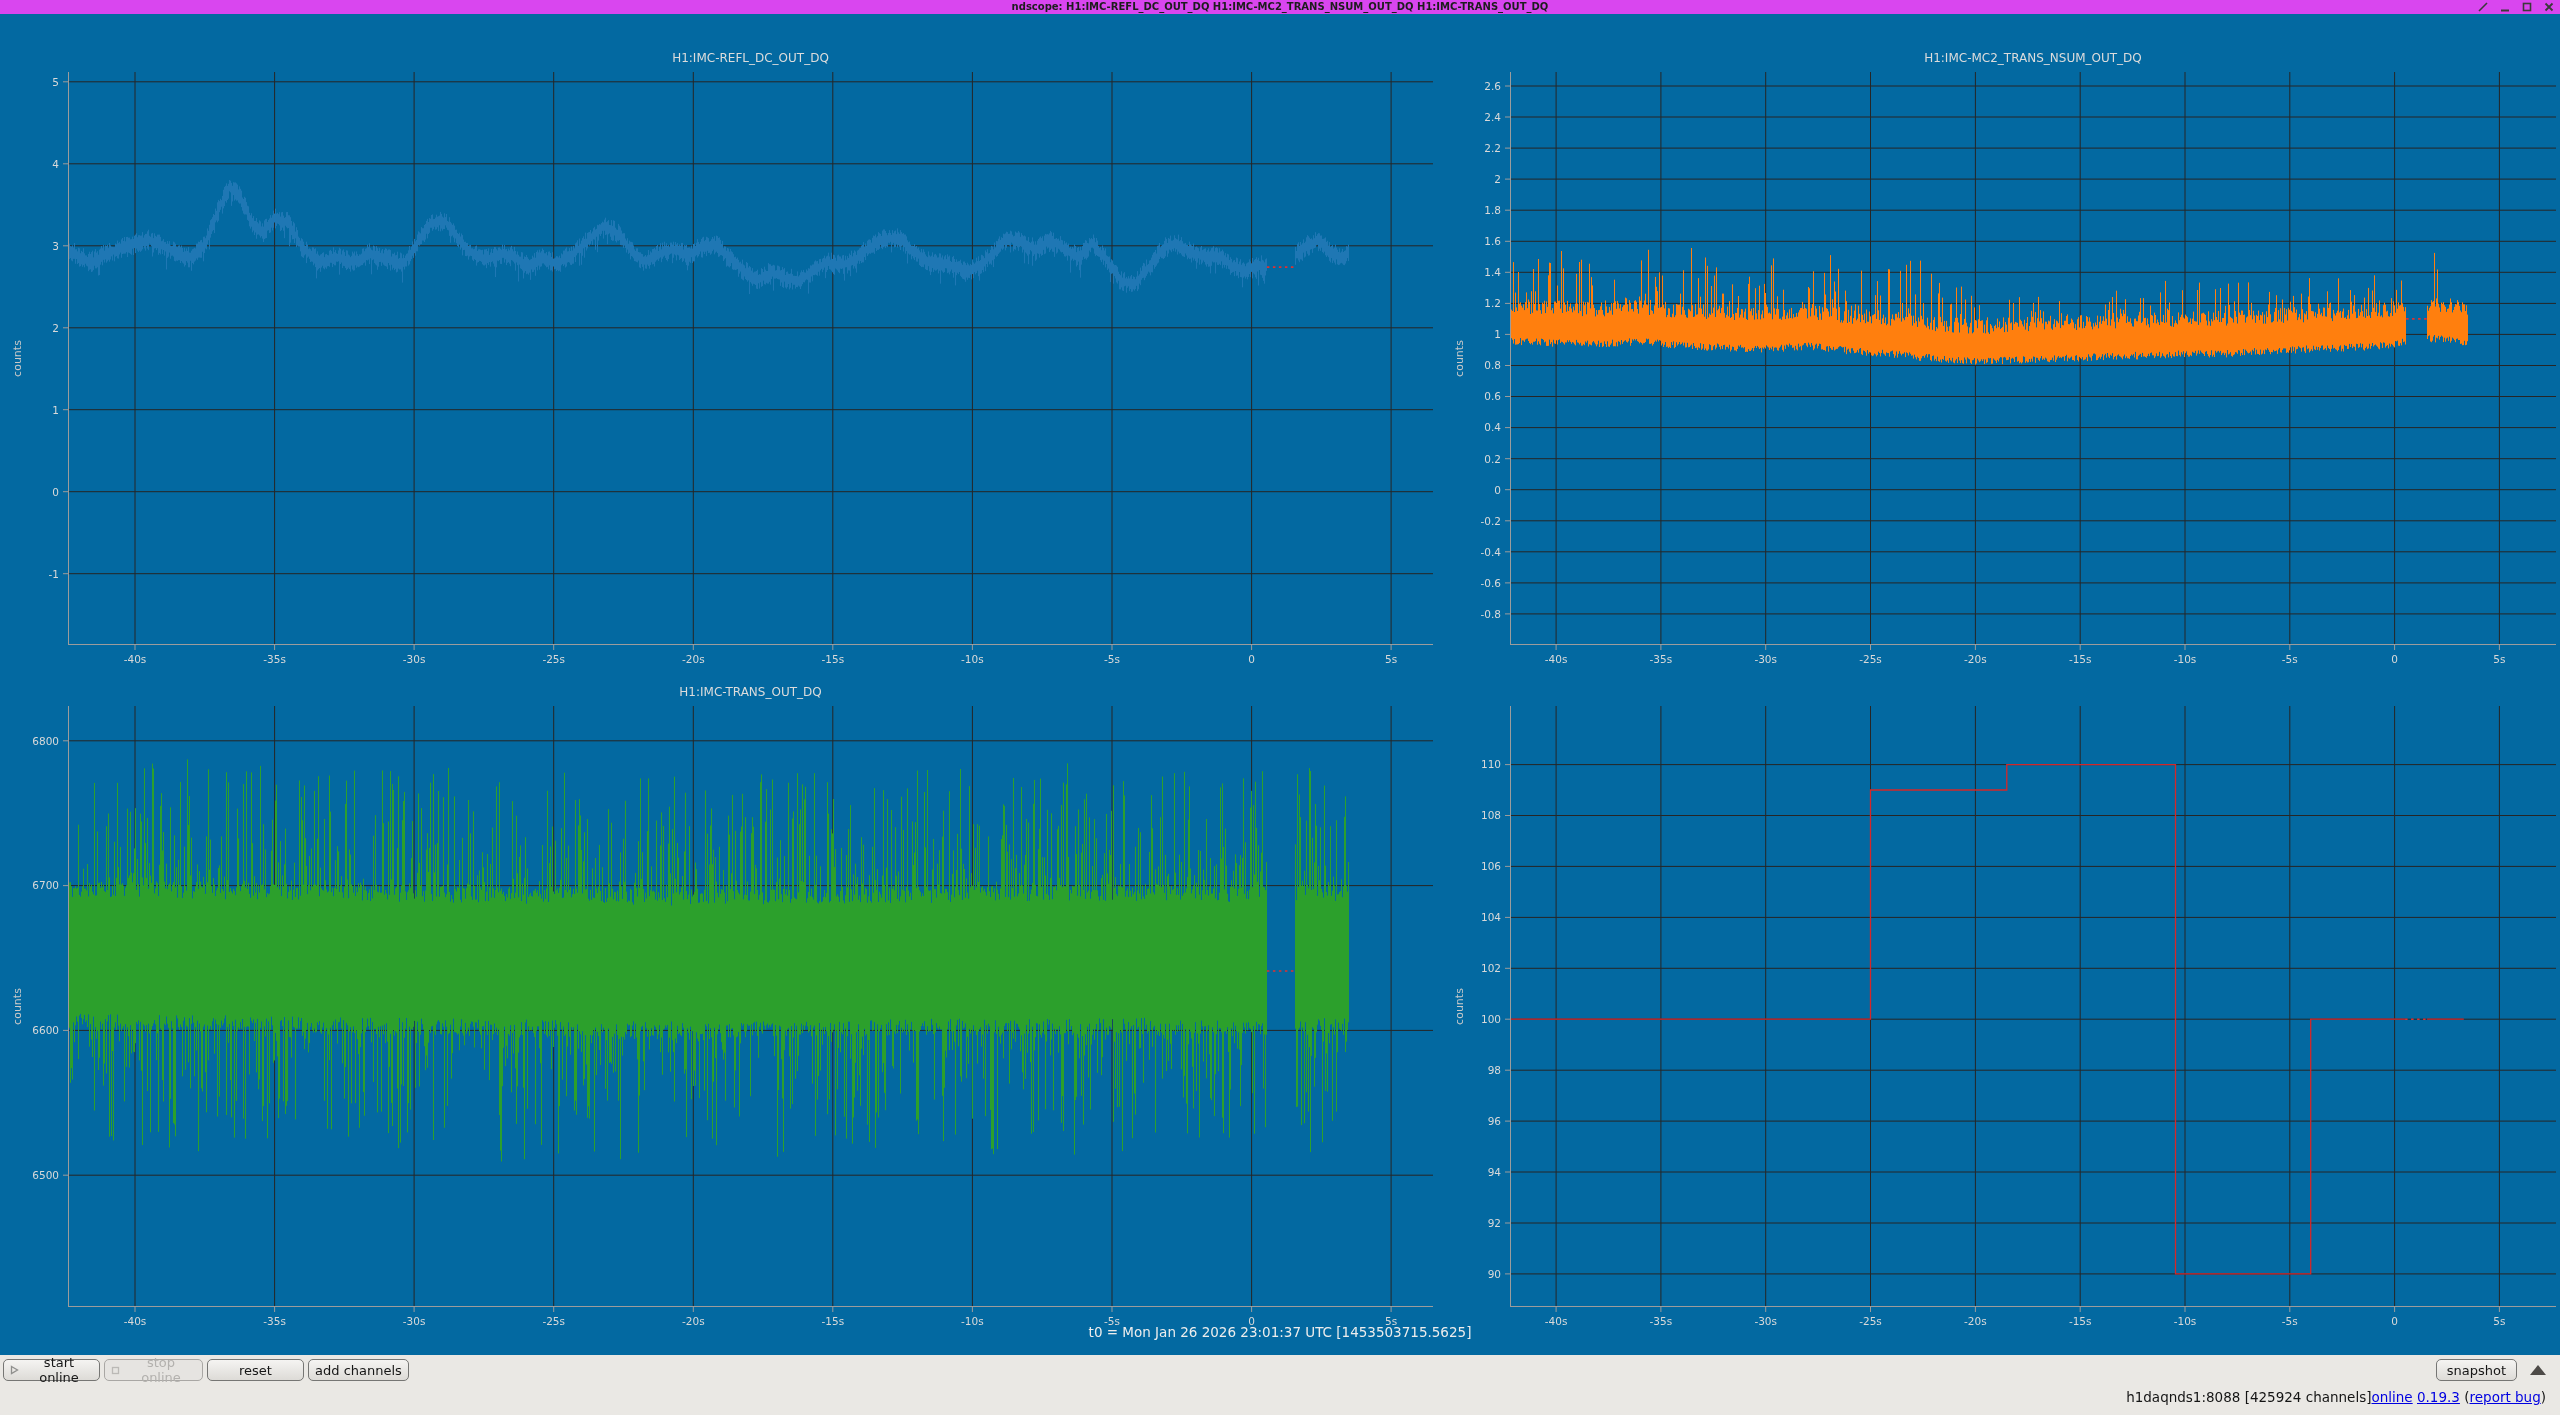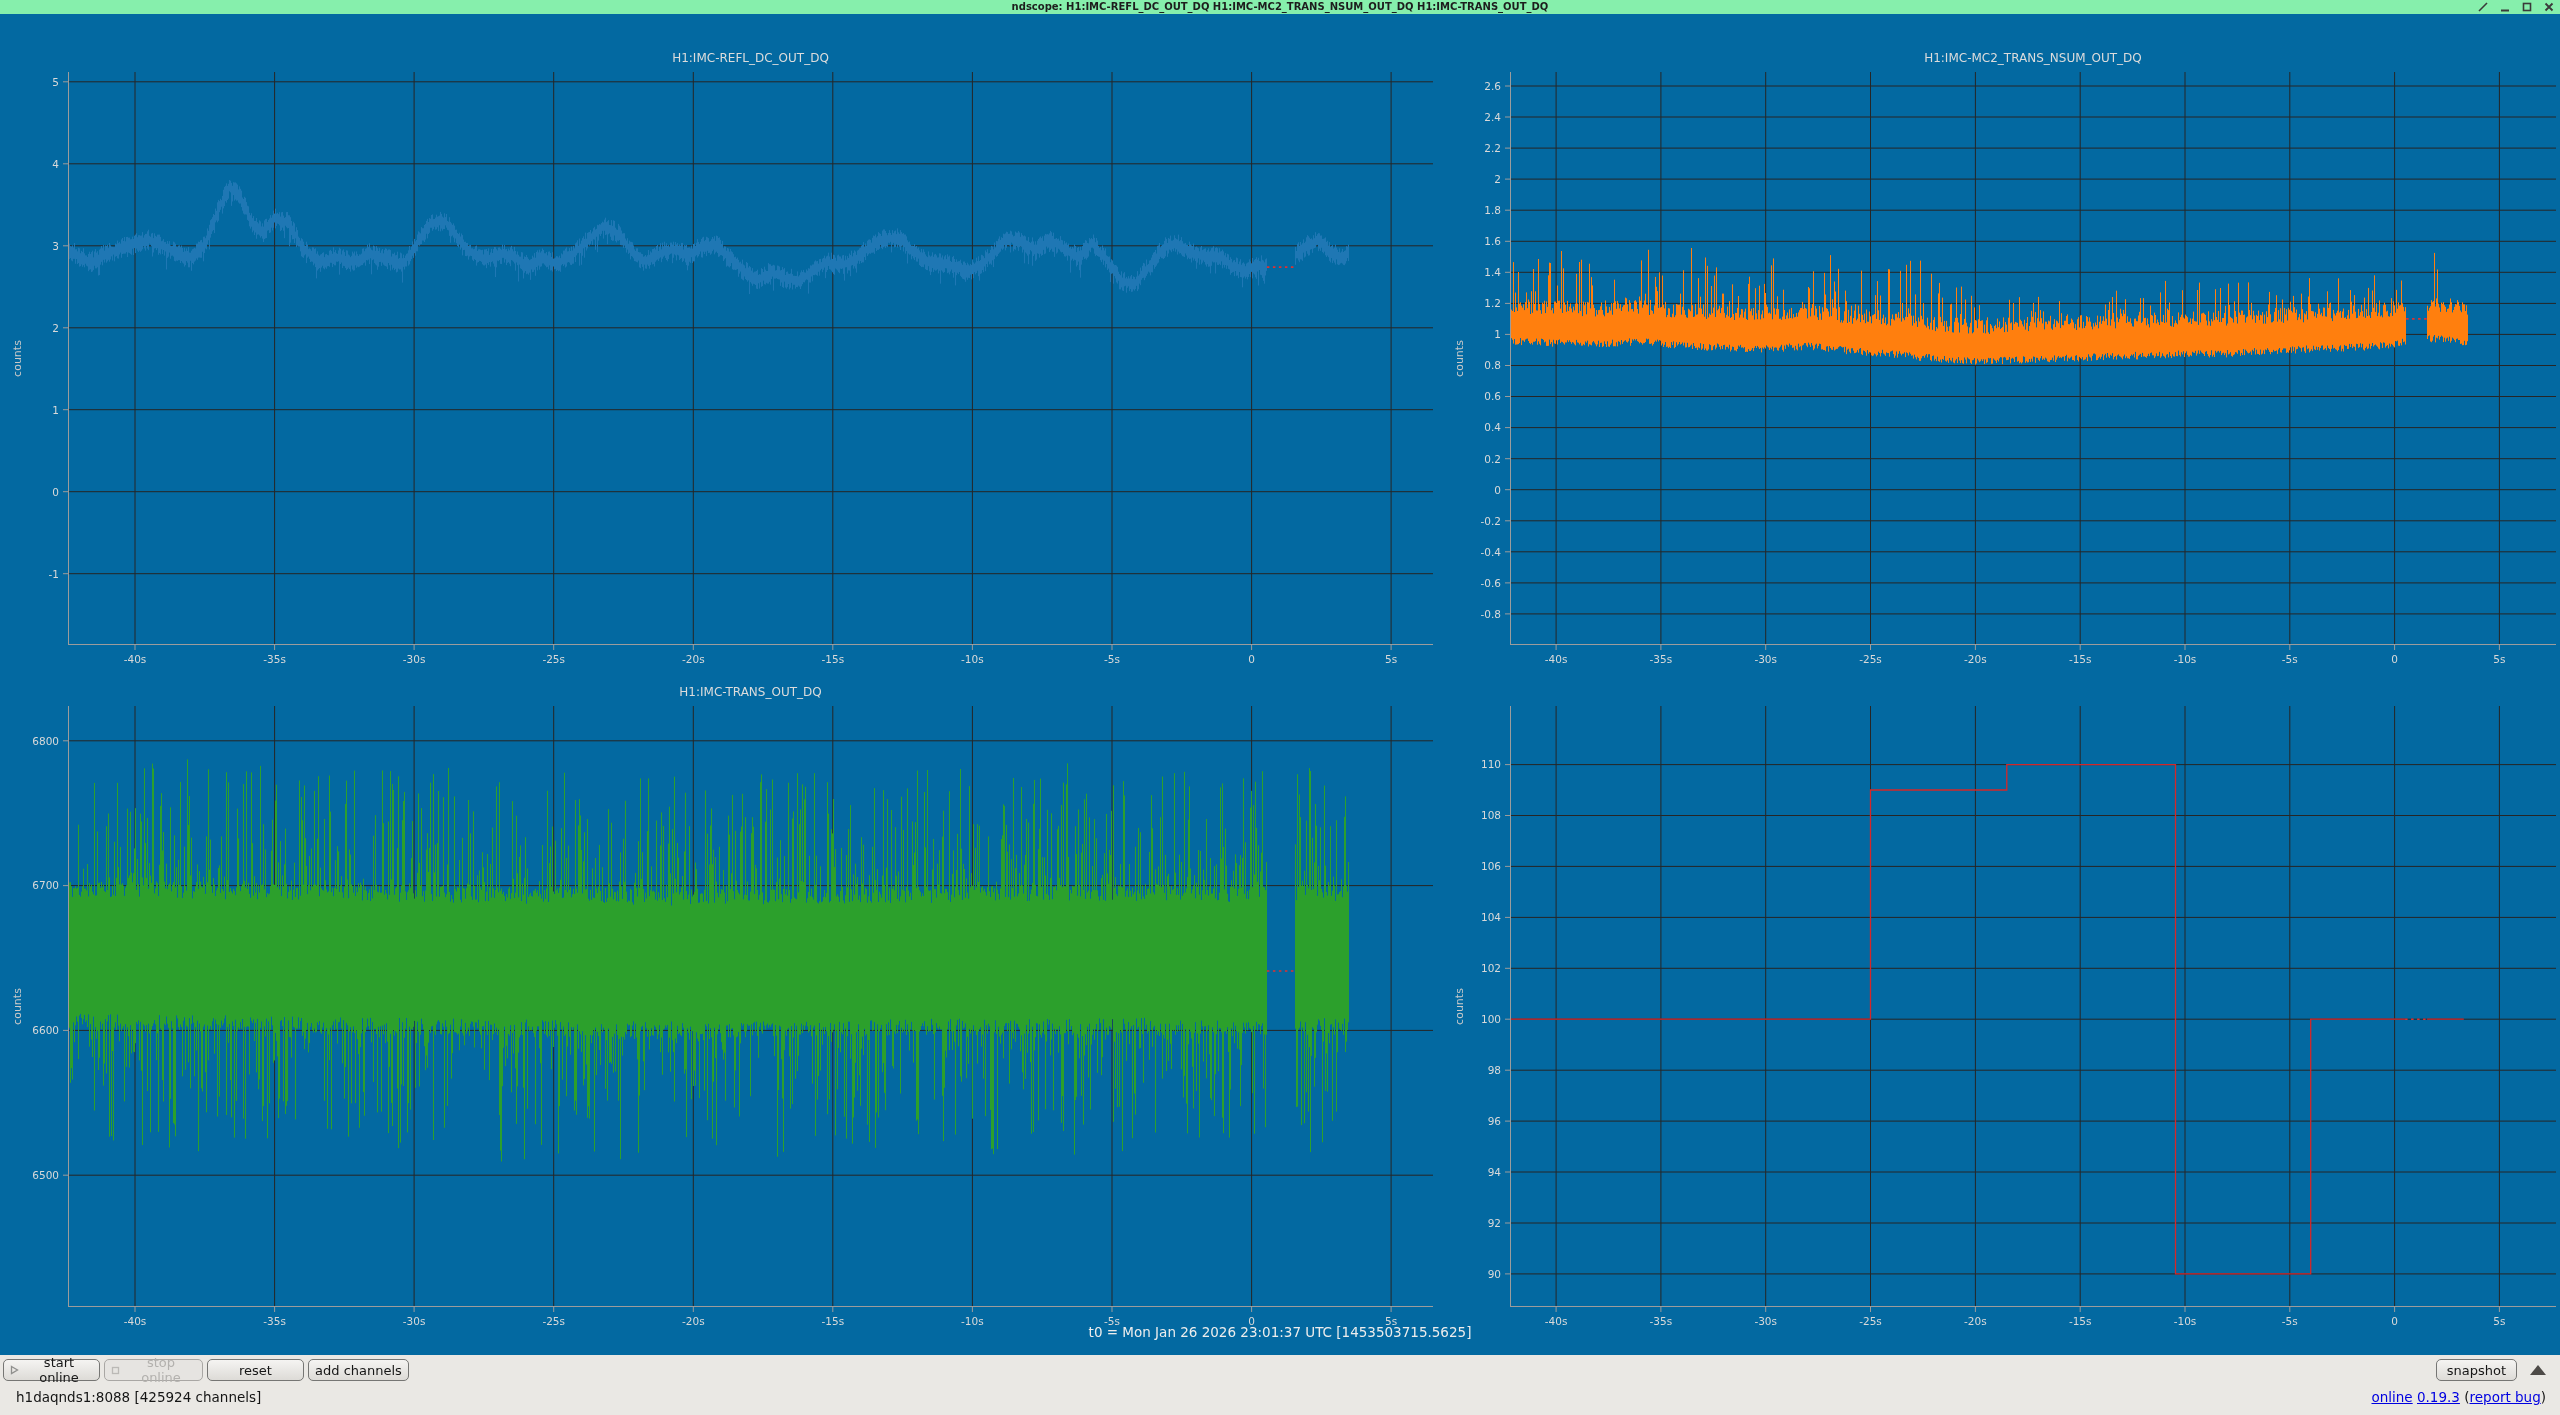--- a/index.html
+++ b/index.html
@@ -1,20 +1,20 @@
 <!DOCTYPE html>
 <html><head>
 <meta charset="utf-8">
 <style>
   html,body{margin:0;padding:0;background:#000;}
   #app{position:relative;width:2560px;height:1415px;background:#000;overflow:hidden;
        font-family:"DejaVu Sans",sans-serif;}
 
   
-  .titlebar{position:absolute;top:0;left:0;width:2560px;height:14px;background:#86efac;}
+  .titlebar{position:absolute;top:0;left:0;width:2560px;height:14px;background:#d946ef;}
   .wtitle{position:absolute;left:0;top:0;width:100%;text-align:center;font-size:10px;
           font-weight:bold;color:#1d1d1d;line-height:14px;letter-spacing:0;}
   .wcontrols{position:absolute;right:6px;top:1px;height:12px;display:flex;gap:11px;align-items:center;}
   .wbtn{width:11px;height:11px;display:flex;align-items:center;justify-content:center;cursor:default;}
   .wbtn svg{display:block;}
 
   
   .plots{position:absolute;top:14px;left:0;width:2560px;height:1341px;background:#0369a1;}
   .plot{position:absolute;}
   .plot svg{position:absolute;left:0;top:0;overflow:visible;}
@@ -34,21 +34,21 @@
         background:linear-gradient(#f5f4f2,#dddbd7);font-size:13px;color:#161616;
         display:flex;align-items:center;justify-content:center;gap:6px;margin-right:4px;
         font-family:"DejaVu Sans",sans-serif;box-sizing:border-box;cursor:default;}
   .tbtn.disabled{color:#b3b1ae;border-color:#a9a7a4;background:#e6e4e1;}
   .tspacer{flex:1;}
   .expander{width:0;height:0;border-left:8px solid transparent;border-right:8px solid transparent;
             border-bottom:10px solid #4d4a47;margin:0 8px 0 9px;cursor:default;}
 
   
   .statusbar{position:absolute;top:1385px;left:0;width:2560px;height:30px;background:#eae8e4;
-             display:flex;align-items:center;justify-content:space-between;
+             display:flex;align-items:center;justify-content:flex-end;
              box-sizing:border-box;padding:0 14px 6px 16px;font-size:13.5px;color:#141414;}
   .link{color:#0000e0;text-decoration:underline;cursor:pointer;}
 </style>
 </head>
 <body>
 
 <div id="app">
 
   <div class="titlebar">
     <div class="wtitle">ndscope: H1:IMC-REFL_DC_OUT_DQ H1:IMC-MC2_TRANS_NSUM_OUT_DQ H1:IMC-TRANS_OUT_DQ</div>

